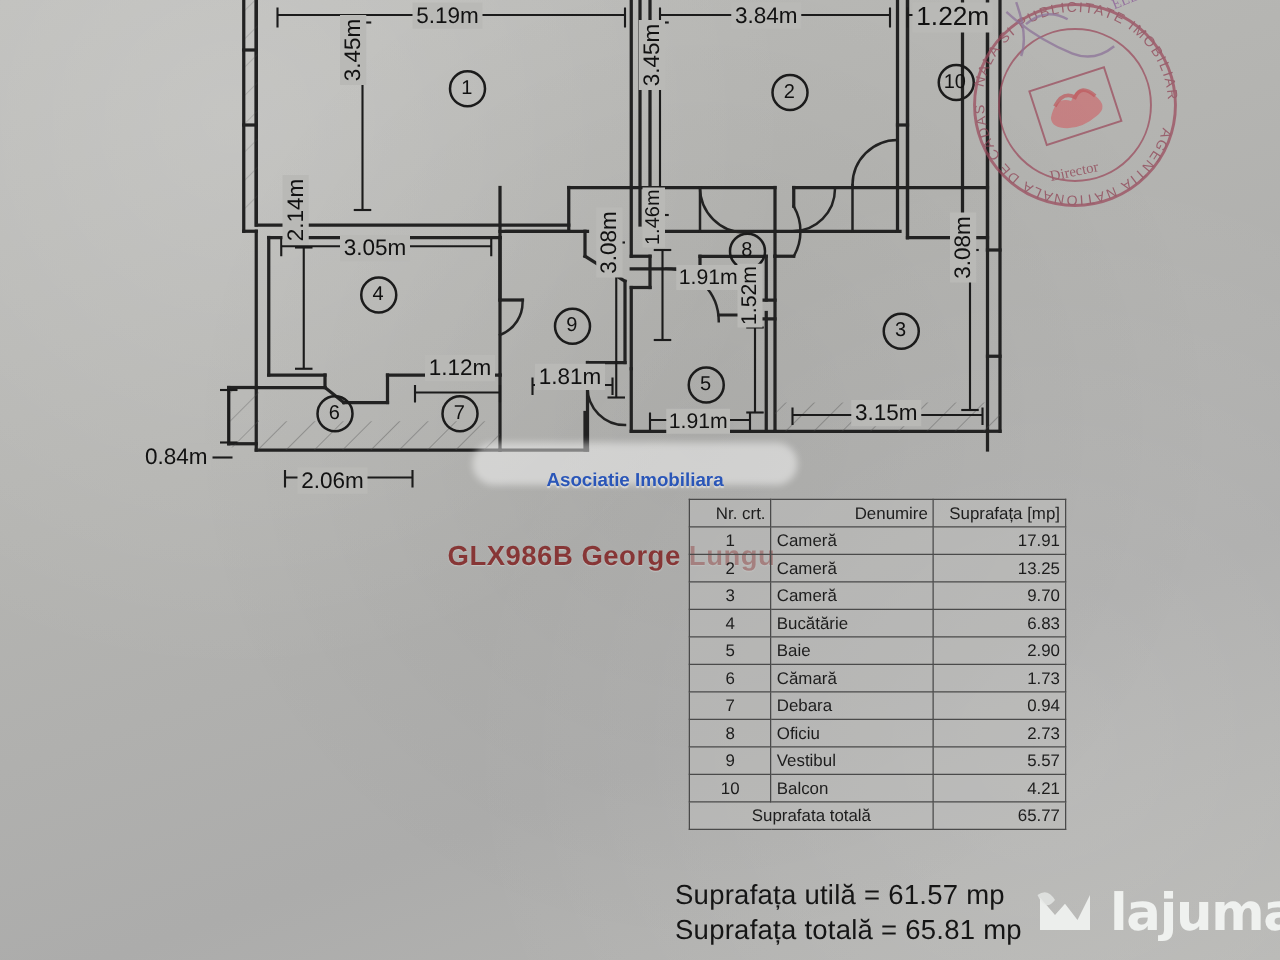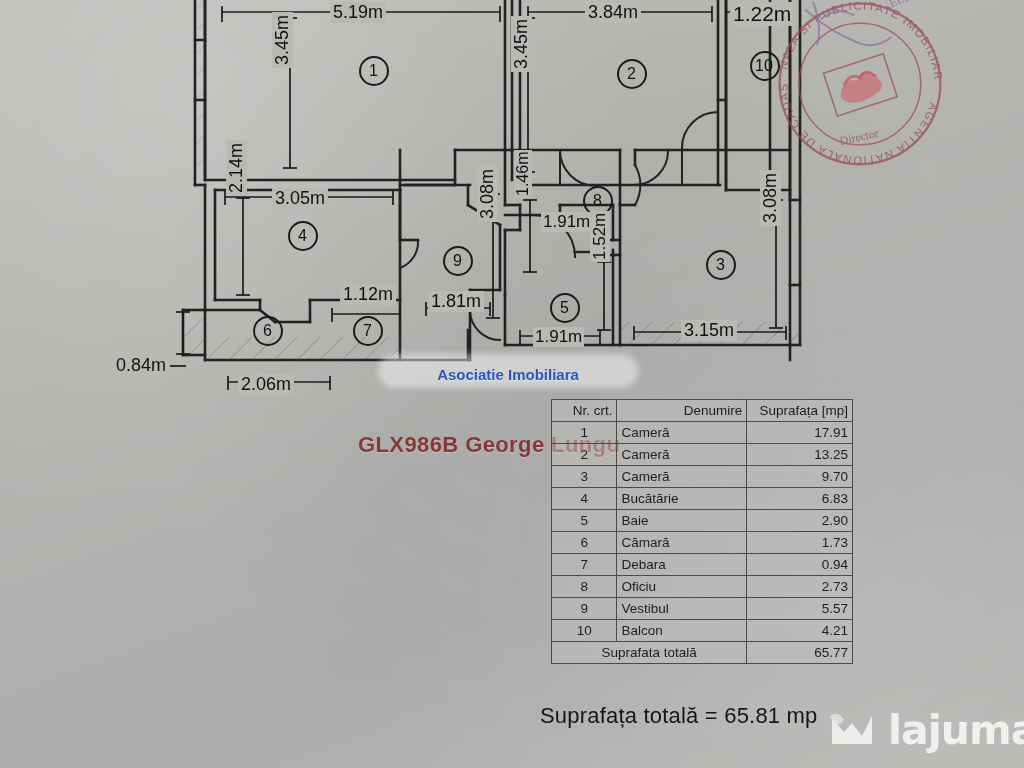--- a/index.html
+++ b/index.html
@@ -34,21 +34,21 @@
   #galaxy .word{
     position:relative;font-size:27px;font-weight:bold;letter-spacing:.5px;
     font-family:"DejaVu Sans", sans-serif;
     text-shadow:0 1px 1px rgba(255,255,255,.6);
   }
   #galaxy .g1{color:#e8251f;}
   #galaxy .g2{color:#f5d414;}
   #galaxy .g3{color:#2a6fd4;}
   #galaxy .reg{color:#e9a81c;font-size:10px;vertical-align:super;}
   #galaxy .sub{
-    position:relative;margin-top:10px;color:#2a56b8;font-size:15px;font-weight:bold;
+    position:relative;margin-top:20px;color:#2a56b8;font-size:15px;font-weight:bold;
     text-shadow:0 1px 1px rgba(255,255,255,.5);
   }
   #glx{
     left:358px;top:432px;color:#7f1d1d;opacity:.82;
     font-size:22px;font-weight:bold;letter-spacing:.4px;
     text-shadow:0 1px 1px rgba(255,255,255,.35);
     white-space:nowrap;
   }
 
   
@@ -451,14 +451,15 @@
         <td class="c-sup">4.21</td>
       </tr>
     <tr>
         <td class="span2" colspan="2">Suprafata totală</td>
         <td class="c-sup">65.77</td>
       </tr>
   </tbody>
 </table>
 
 <div id="summary">
+  <div>Suprafața utilă = 61.57 mp</div>
   <div>Suprafața totală = 65.81 mp</div>
 </div>
 
 </body></html>

